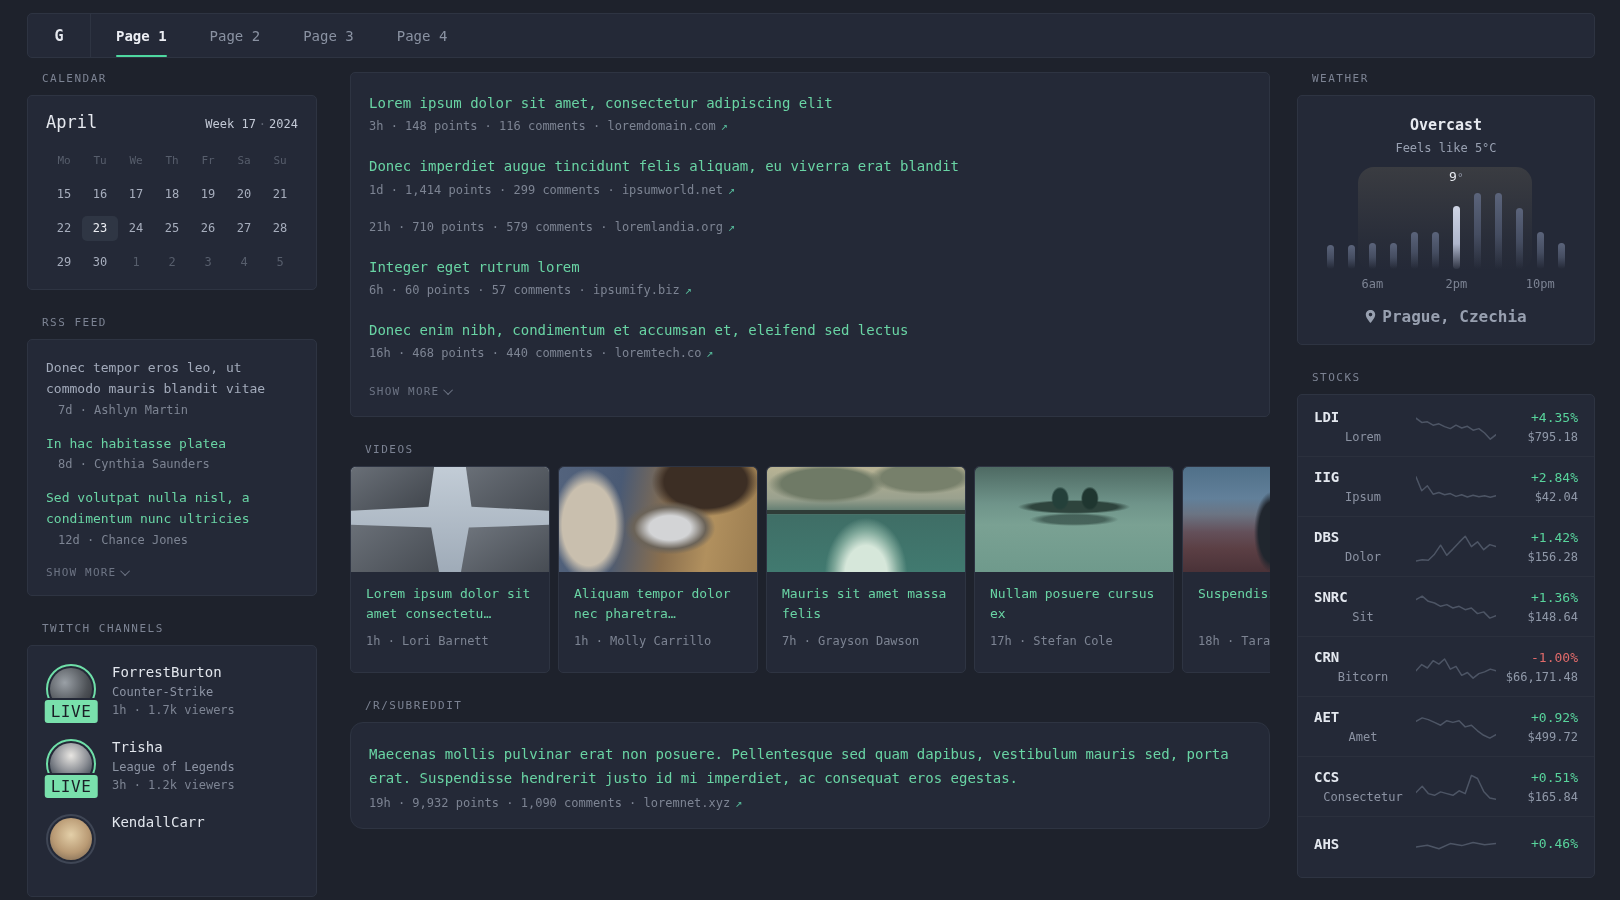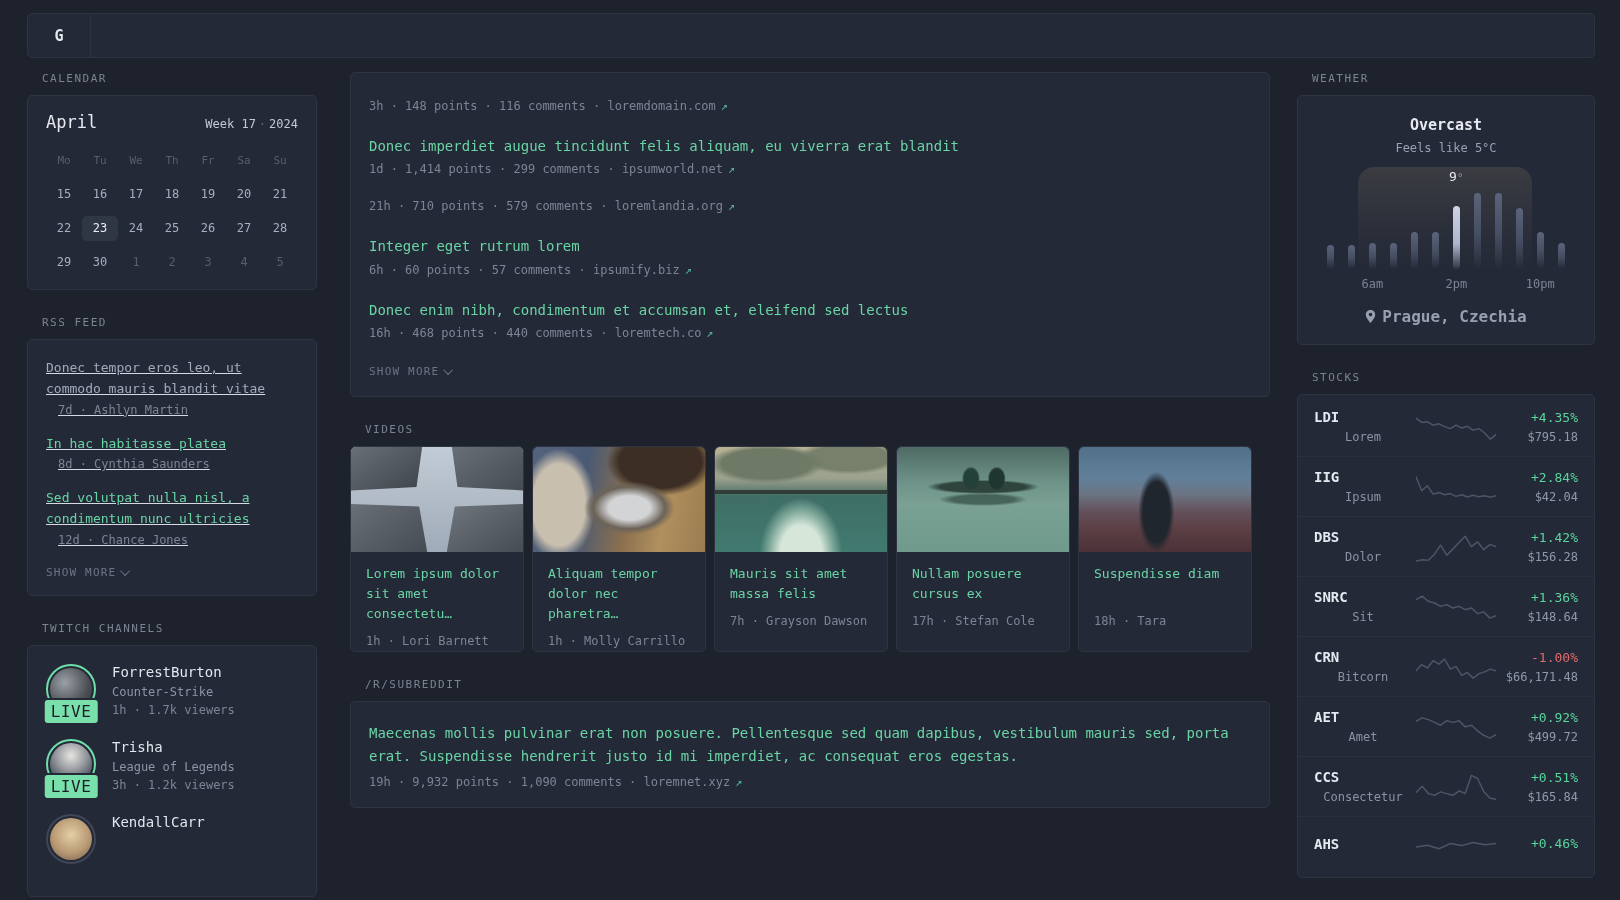--- a/index.html
+++ b/index.html
@@ -60,21 +60,21 @@
   .cal-week { font-size:12px; color:#c3c9d6; }
   .cal-week .dot { color:#5d6472; padding:0 3px; }
   .cal-grid { display:grid; grid-template-columns:repeat(7,1fr); margin-top:16px; row-gap:9px; }
   .cal-cell { text-align:center; font-size:12px; color:#a7aebd; height:25px; line-height:25px; }
   .cal-cell.wd { color:#575e6c; font-size:11px; }
   .cal-cell.dim { color:#575e6c; }
   .cal-cell.sel { background:#2f3644; border-radius:5px; color:#eceef3; }
 
   
   .rss { padding:18px 18px 16px; }
-  .rss-item { margin-bottom:17px;text-decoration:underline; }
+  .rss-item { margin-bottom:17px; }
   .rss-title { font-size:13px; line-height:1.6; color:#69d4a4; cursor:pointer; display:block; }
   .rss-title.visited { color:#a3abbb; }
   .item-meta { font-size:12px; color:#7d8493; margin-top:3px;margin-left:12px; }
 
   
   .tw { padding:18px 18px 10px; }
   .tw-item { display:flex; gap:16px; margin-bottom:22px; cursor:pointer; }
   .av-wrap { position:relative; flex:none; width:50px; }
   .avatar {
     width:50px; height:50px; border-radius:50%; border:2px solid #6fdfa8; padding:2px;
@@ -94,28 +94,28 @@
   .tw-meta { font-size:12px; color:#7d8493; margin-top:4px; }
 
   
   .hn { padding:20px 18px 18px; }
   .hn-item { margin-bottom:23px; }
   .hn-title { font-size:14px; color:#69d4a4; cursor:pointer; display:block; line-height:1.45; }
   .hn-meta { font-size:12px; color:#7d8493; margin-top:6px; }
   .hn-meta .domain { color:#7d8493; cursor:pointer;margin-top:38px; }
   .ext { color:#55b899; margin-left:5px; }
 
-  .sub { padding:20px 18px 18px; }
+  .sub { padding:20px 18px 18px;border-radius:13px; }
   .sub-title { font-size:14px; color:#69d4a4; line-height:1.65; display:block; cursor:pointer; max-width:860px; }
 
   
   .vrow { display:flex; gap:8px; overflow:hidden; }
   .vcard {
-    width:174px; flex:none; background:#242937; border:1px solid #2e3442; border-radius:5px;
-    display:flex; flex-direction:column; padding-bottom:3px; cursor:pointer;
+    width:200px; flex:none; background:#242937; border:1px solid #2e3442; border-radius:5px;
+    display:flex; flex-direction:column; padding-bottom:24px; cursor:pointer;
   }
   .thumb { height:105px; border-radius:5px 5px 0 0; position:relative; overflow:hidden; }
   .vtitle { font-size:13px; color:#69d4a4; line-height:1.55; margin:12px 15px 0; min-height:40px; }
   .vmeta { font-size:12px; color:#7d8493; margin:10px 15px 0; }
 
   .t1 { background:linear-gradient(180deg,#c2ccd6,#9fabb8); }
   .t1 i { position:absolute; display:block; background:linear-gradient(145deg,#6d737b,#43484f); }
   .t1 .c1{ top:-8px; left:-8px; width:45%; height:48%; transform:skew(-8deg,-3deg);}
   .t1 .c2{ top:-8px; right:-8px; width:45%; height:48%; transform:skew(8deg,3deg);}
   .t1 .c3{ bottom:-8px; left:-8px; width:47%; height:52%; transform:skew(10deg,2deg);}
@@ -181,20 +181,26 @@
   .stock-change.neg { color:#e16a6a; }
   .s-price { font-size:12px; color:#9099a9; margin-top:5px; display:block; }
 </style>
 </head>
 <body>
 
 <div class="wrap">
 
   <div class="header">
     <div class="logo">G</div>
+    <div class="tabs">
+      <div class="tab active">Page 1</div>
+      <div class="tab">Page 2</div>
+      <div class="tab">Page 3</div>
+      <div class="tab">Page 4</div>
+    </div>
   </div>
 
   <div class="cols">
 
     <div class="col-left">
 
       <div class="section">
         <div class="sec-label">CALENDAR</div>
         <div class="card cal">
           <div class="cal-head">
@@ -302,20 +308,21 @@
           </div>
         </div>
       </div>
     </div>
 
     <div class="col-mid">
 
       <div class="section">
         <div class="card hn">
           <div class="hn-item">
+            <span class="hn-title">Lorem ipsum dolor sit amet, consectetur adipiscing elit</span>
             <div class="hn-meta">
               <span>3h · 148 points · 116 comments ·</span>
               <span class="domain">loremdomain.com</span><span class="ext">↗</span>
             </div>
           </div>
           <div class="hn-item">
             <span class="hn-title">Donec imperdiet augue tincidunt felis aliquam, eu viverra erat blandit</span>
             <div class="hn-meta">
               <span>1d · 1,414 points · 299 comments ·</span>
               <span class="domain">ipsumworld.net</span><span class="ext">↗</span>

